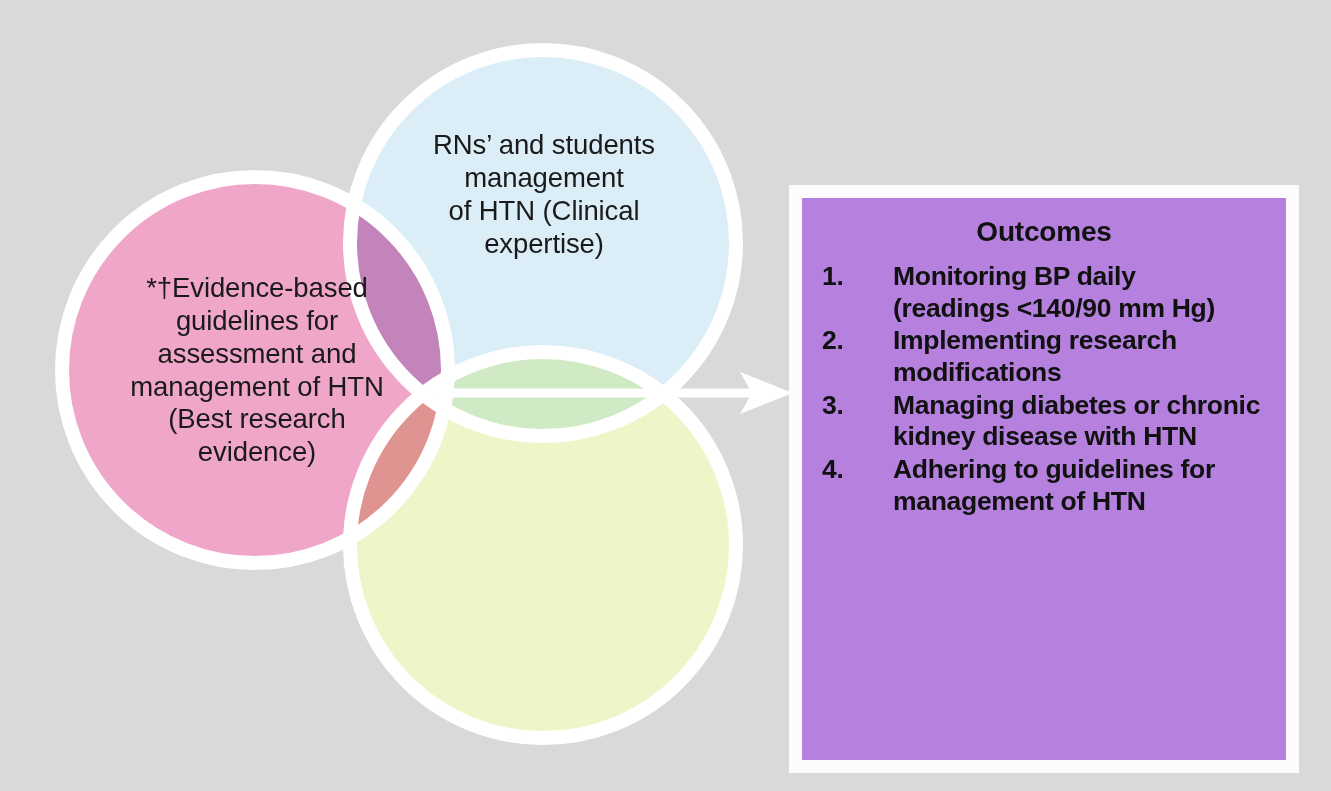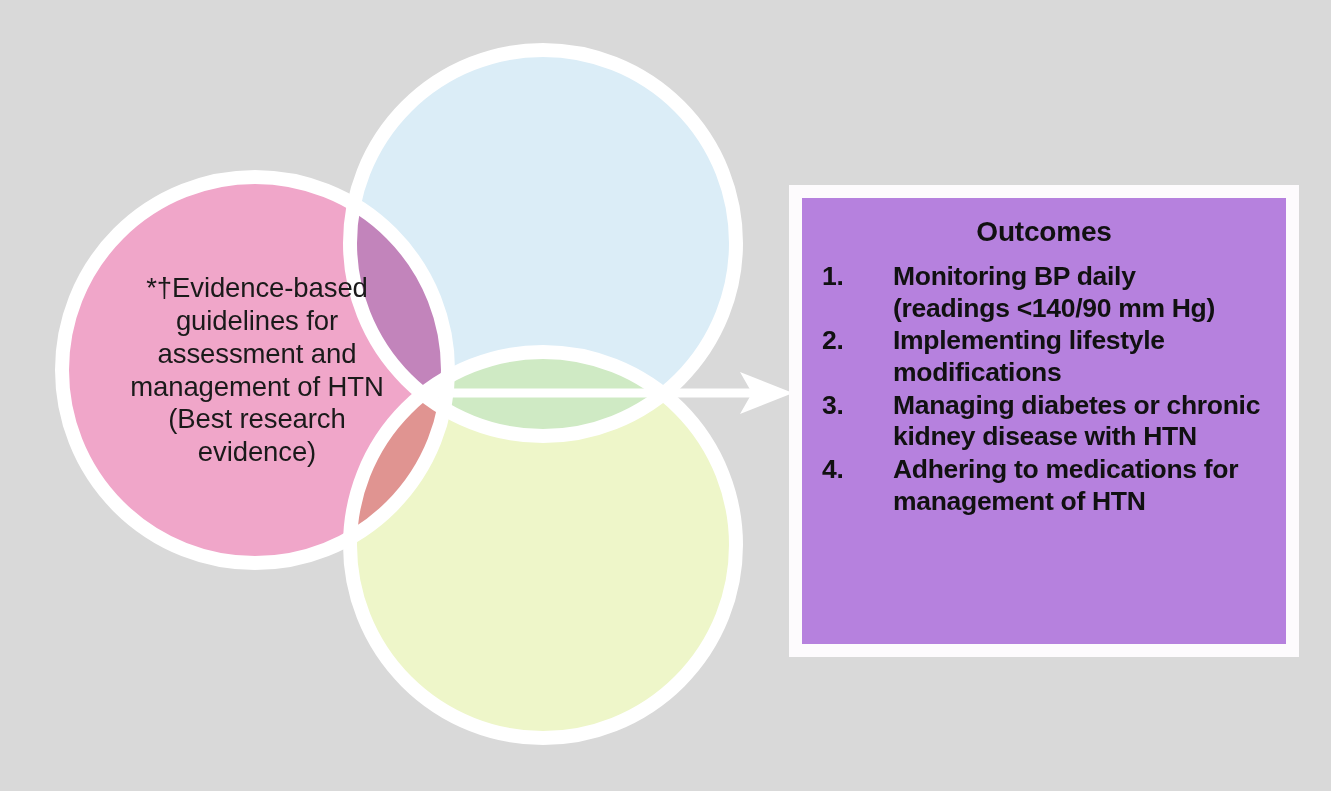--- a/index.html
+++ b/index.html
@@ -52,21 +52,21 @@
     top: 458px;
     width: 386px;
   }
 
   
   #outcomes-frame {
     position: absolute;
     left: 789px;
     top: 185px;
     width: 510px;
-    height: 472px;
+    height: 588px;
     background: #fdfbfd;
     box-sizing: border-box;
     padding: 13px;
   }
   #outcomes-box {
     width: 100%;
     height: 100%;
     background: #b681de;
     box-sizing: border-box;
     padding: 18px 14px 10px 14px;
@@ -156,43 +156,47 @@
     </g>
   </svg>
 
   <div class="venn-text" id="text-pink">*†Evidence-based
 guidelines for
 assessment and
 management of HTN
 (Best research
 evidence)</div>
 
+  <div class="venn-text" id="text-blue">RNs’ and students
+management
+of HTN (Clinical
+expertise)</div>
 
 
   <div id="outcomes-frame">
     <div id="outcomes-box">
       <div id="outcomes-title">Outcomes</div>
       <ul id="outcomes-list">
         <li>
           <span class="oc-num">1.</span>
           <span class="oc-text">Monitoring BP daily
 (readings &lt;140/90 mm Hg)</span>
         </li>
         <li>
           <span class="oc-num">2.</span>
-          <span class="oc-text">Implementing lifestyle
+          <span class="oc-text">Implementing research
 modifications</span>
         </li>
         <li>
           <span class="oc-num">3.</span>
           <span class="oc-text">Managing diabetes or chronic
 kidney disease with HTN</span>
         </li>
         <li>
           <span class="oc-num">4.</span>
-          <span class="oc-text">Adhering to medications for
+          <span class="oc-text">Adhering to guidelines for
 management of HTN</span>
         </li>
       </ul>
     </div>
   </div>
 
 </div>
 
 </body></html>

